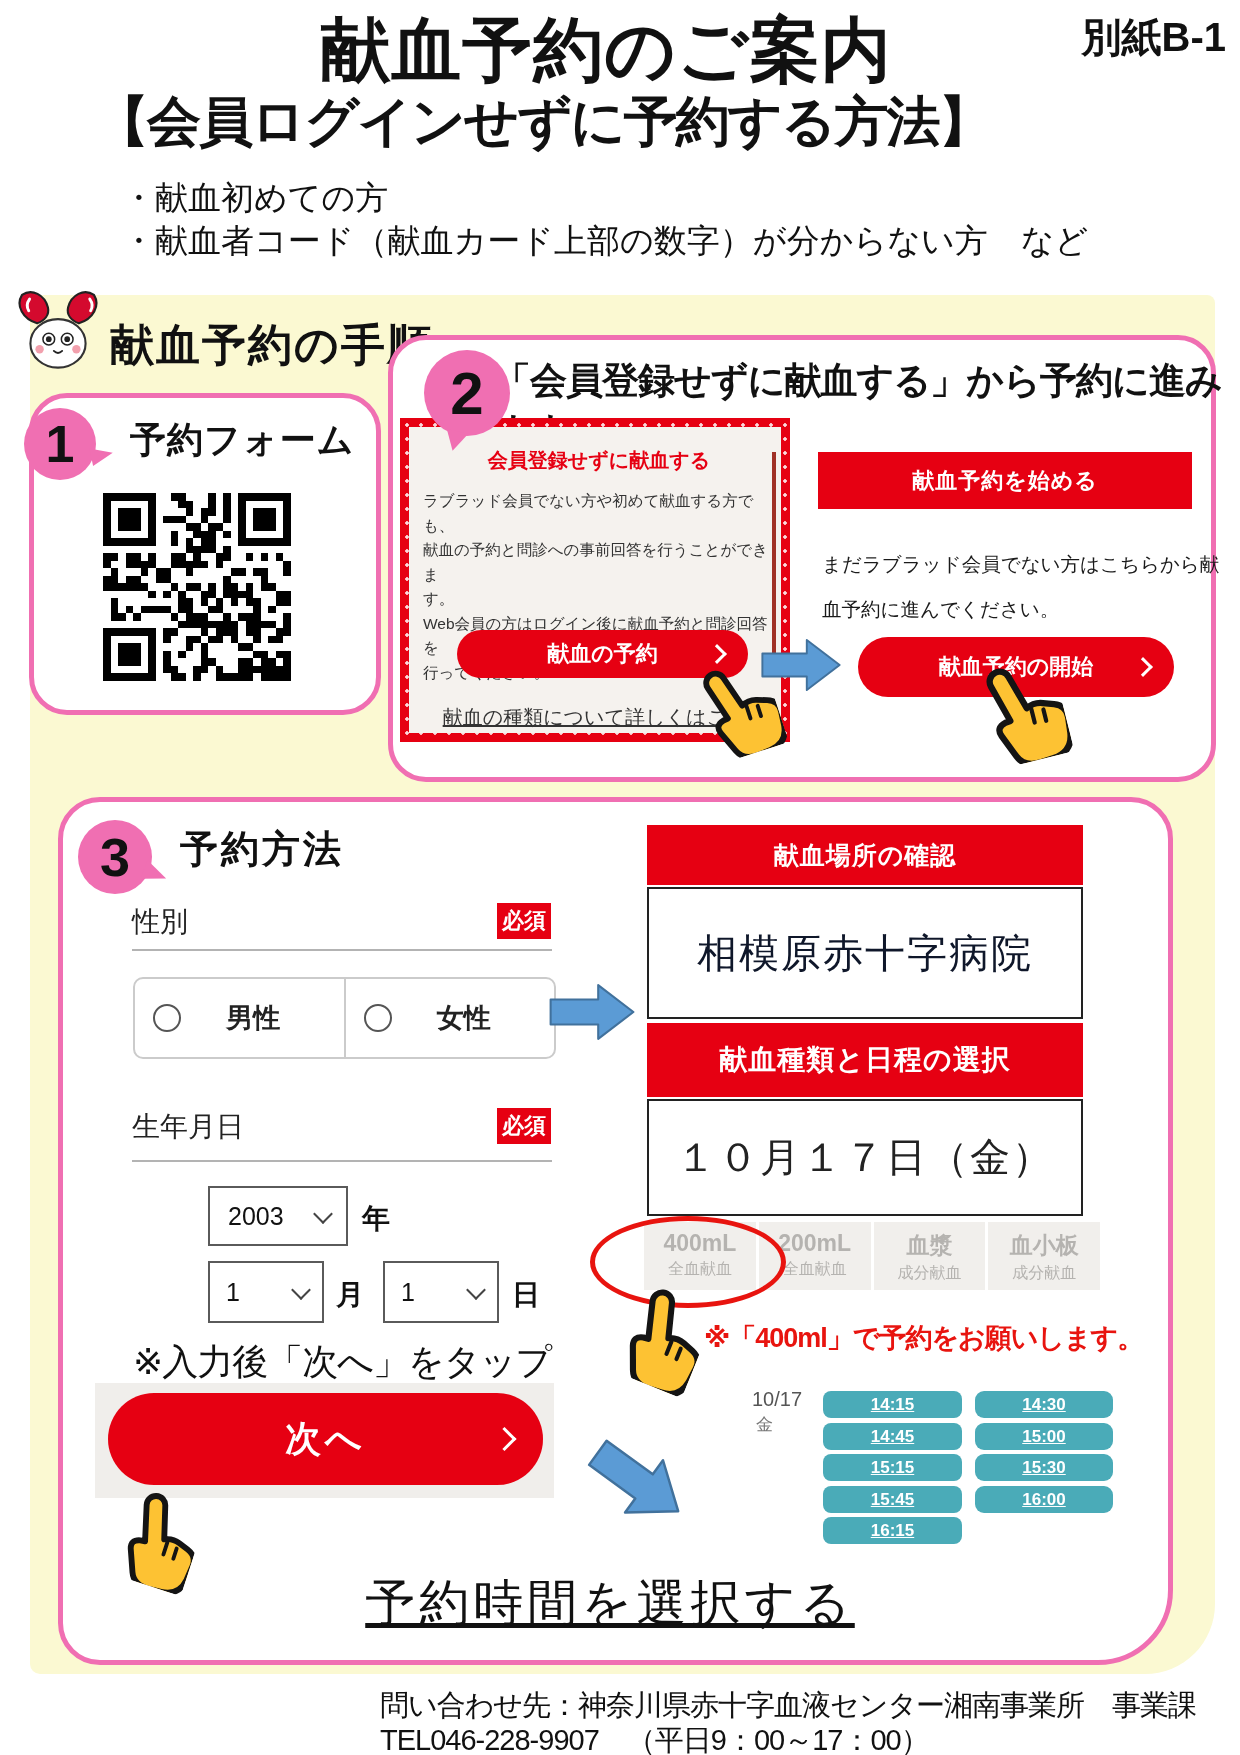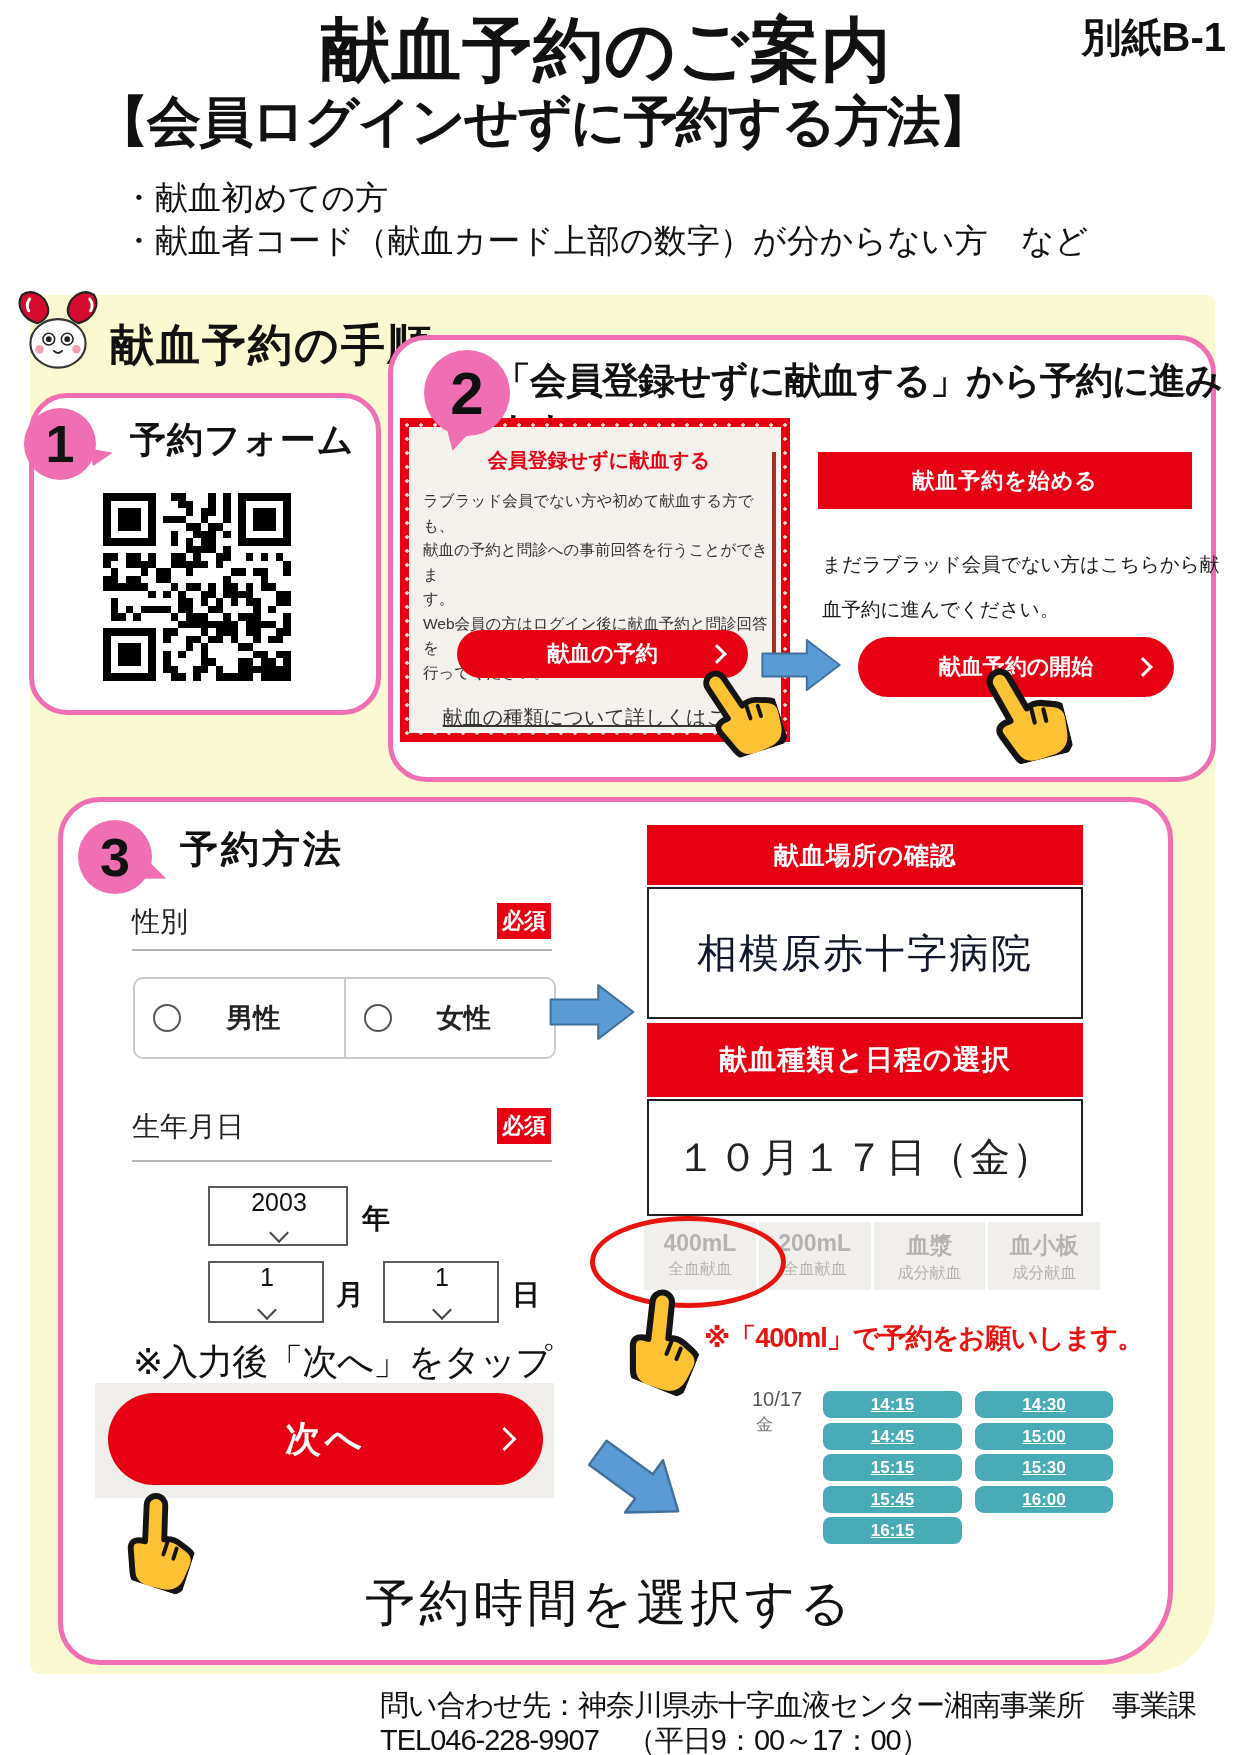--- a/index.html
+++ b/index.html
@@ -68,21 +68,21 @@
   #req1{left:497px;top:903px;}
   #req2{left:497px;top:1108px;}
   .hr{position:absolute;height:2px;background:#b3b3b3;}
   #hr1{left:132px;top:949px;width:420px;}
   #hr2{left:132px;top:1160px;width:420px;}
   #gbox{left:133px;top:977px;width:419px;height:78px;border:2px solid #cbcbcb;border-radius:10px;display:flex;background:#fff;}
   .gcell{flex:1;display:flex;align-items:center;}
   .gcell:first-child{border-right:2px solid #cbcbcb;}
   .radio{width:24px;height:24px;border:2px solid #555;border-radius:50%;margin-left:18px;background:#fff;}
   .glabel{flex:1;text-align:center;margin-right:18px;font-size:27px;font-weight:bold;color:#222;}
-  .sel{position:absolute;border:2px solid #5a5a5a;background:#fff;display:flex;align-items:center;justify-content:space-between;box-sizing:border-box;flex-direction:column;}
+  .sel{position:absolute;border:2px solid #5a5a5a;background:#fff;display:flex;align-items:center;justify-content:space-between;box-sizing:border-box;}
   .sel-val{font-size:25px;color:#111;}
   .sel-chev{width:12px;height:12px;border-right:2.5px solid #444;border-bottom:2.5px solid #444;transform:rotate(45deg);margin-bottom:4px;}
   #ysel{left:208px;top:1186px;width:140px;height:60px;padding:0 16px 0 18px;}
   #msel{left:208px;top:1261px;width:116px;height:62px;padding:0 14px 0 16px;}
   #dsel{left:383px;top:1261px;width:116px;height:62px;padding:0 14px 0 16px;}
   .unit{position:absolute;font-size:28px;font-weight:bold;}
   #yunit{left:362px;top:1200px;}
   #munit{left:336px;top:1276px;}
   #dunit{left:512px;top:1276px;}
   #tap-note{left:133px;top:1338px;font-size:36px;letter-spacing:-1px;}
@@ -105,21 +105,21 @@
   #ellipse400{left:590px;top:1216px;width:186px;height:82px;border:5px solid #e8140f;border-radius:50%;z-index:6;}
   #note400{left:704px;top:1320px;font-size:27px;font-weight:bold;color:#e8140f;letter-spacing:-1px;}
   #slot-date{left:752px;top:1388px;font-size:20px;color:#555;}
   #slot-day{left:756px;top:1413px;font-size:17px;color:#777;}
   .slot{position:absolute;height:27px;background:#4aabb8;border-radius:9px;color:#fff;font-size:17px;font-weight:bold;
         display:flex;align-items:center;justify-content:center;}
   .slot span{text-decoration:underline;}
   .colA{left:823px;width:139px;border-radius:8px;}
   .colB{left:975px;width:138px;}
   .r1{top:1391px;}.r2{top:1423px;}.r3{top:1454px;}.r4{top:1486px;}.r5{top:1517px;}
-  #caption{left:310px;top:1570px;width:600px;text-align:center;font-size:50px;letter-spacing:4px;color:#111;}
+  #caption{left:310px;top:1570px;width:600px;text-align:center;font-size:50px;letter-spacing:4px;color:#111;text-decoration:underline;}
 
   
   #footer1{left:380px;top:1686px;font-size:29px;letter-spacing:-1px;}
   #footer2{left:380px;top:1721px;font-size:29px;letter-spacing:-1px;}
 
   
   .deco{position:absolute;pointer-events:none;}
   svg{display:block;}
 </style>
 </head>

